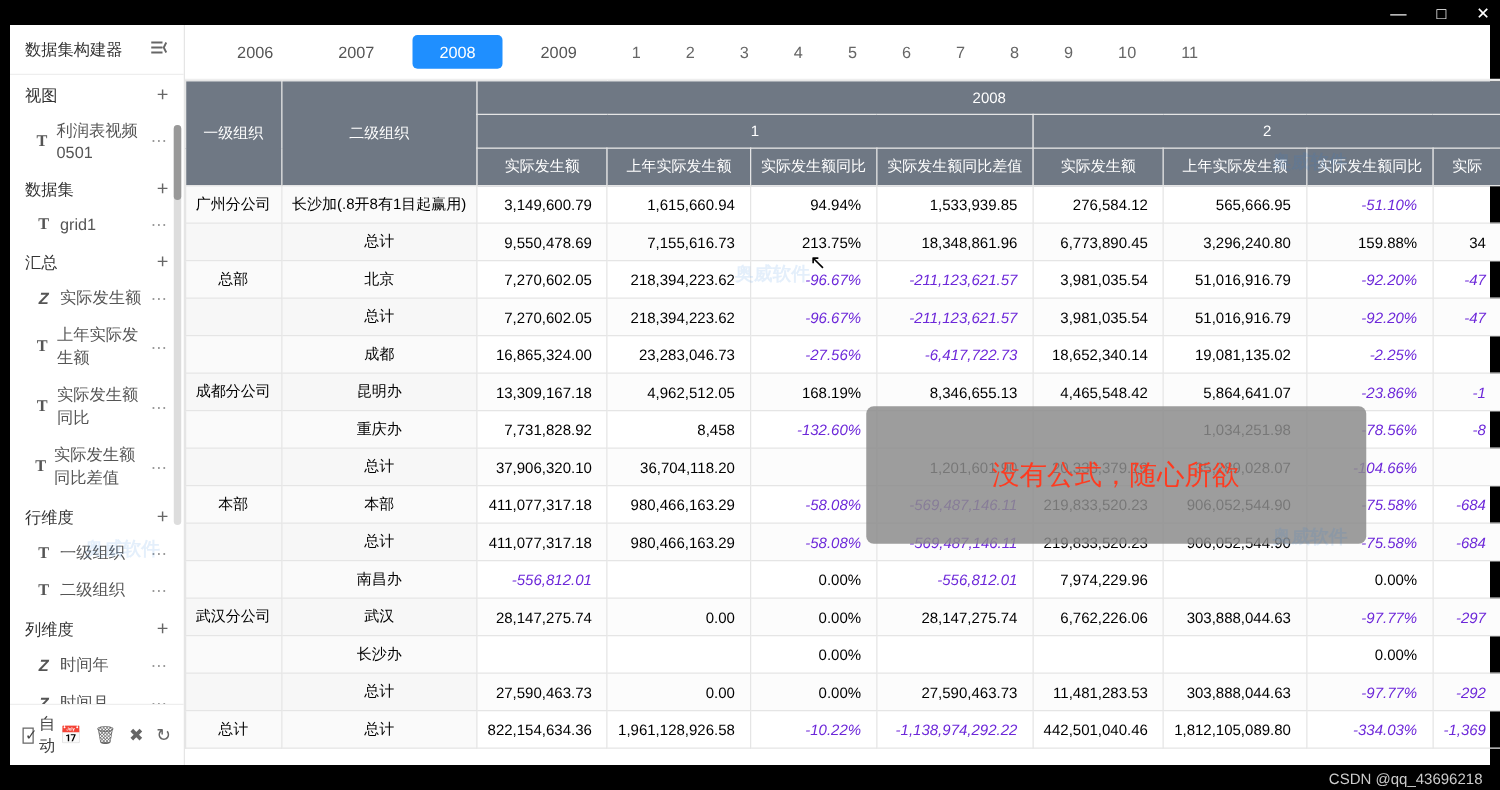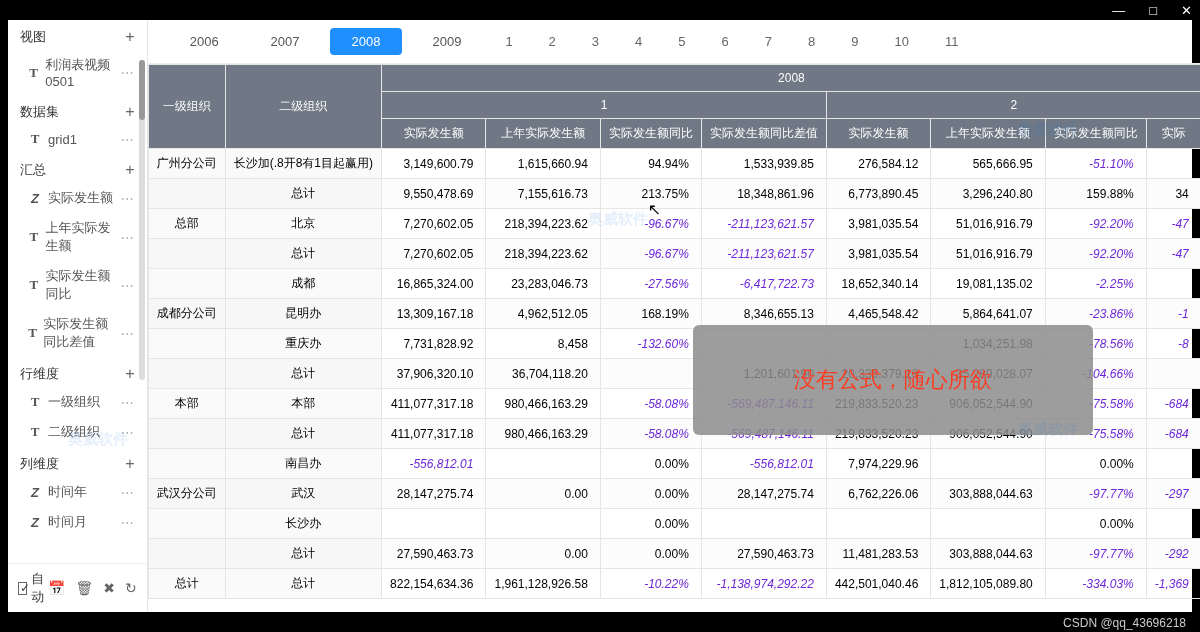--- a/index.html
+++ b/index.html
@@ -49,20 +49,28 @@
 
 <div class="titlebar">
   <span>—</span>
   <span>□</span>
   <span>✕</span>
 </div>
 
 <div class="app">
 
   <div class="sidebar">
+    <div class="sb-top">
+      <span>数据集构建器</span>
+      <span>
+        <svg viewBox="0 0 16 16">
+            <path d="M2 4h9M2 8h9M2 12h9M14 4l-2 4 2 4" stroke="#666" fill="none" stroke-width="1.5"></path>
+          </svg>
+      </span>
+    </div>
     <div class="sb-scroll" style="position:relative">
       <div id="sections">
           <div class="sb-section-head">
             <span>视图</span>
             <span class="plus">+</span>
           </div>
           <div class="sb-item">
             <span class="lbl">
               <span class="prefix T">T</span>
               <span>利润表视频0501</span>

